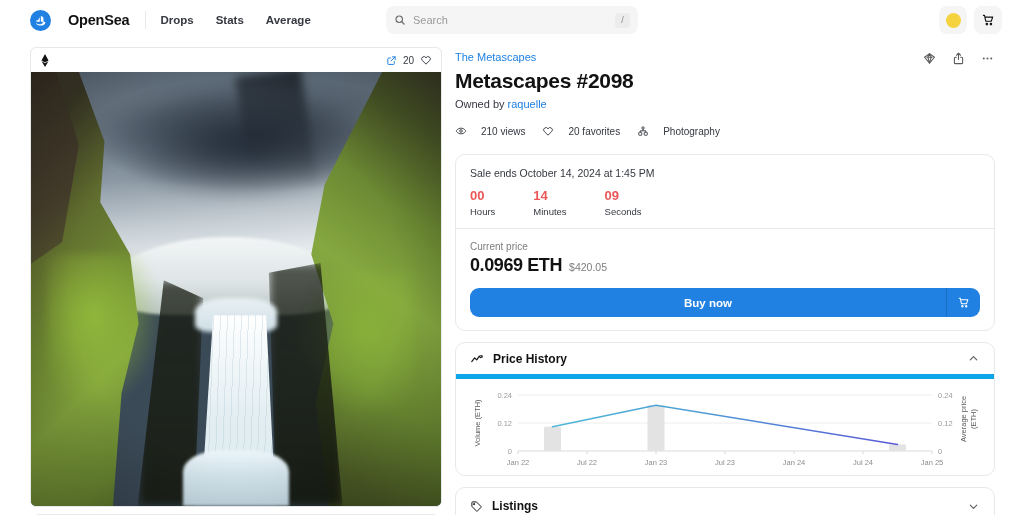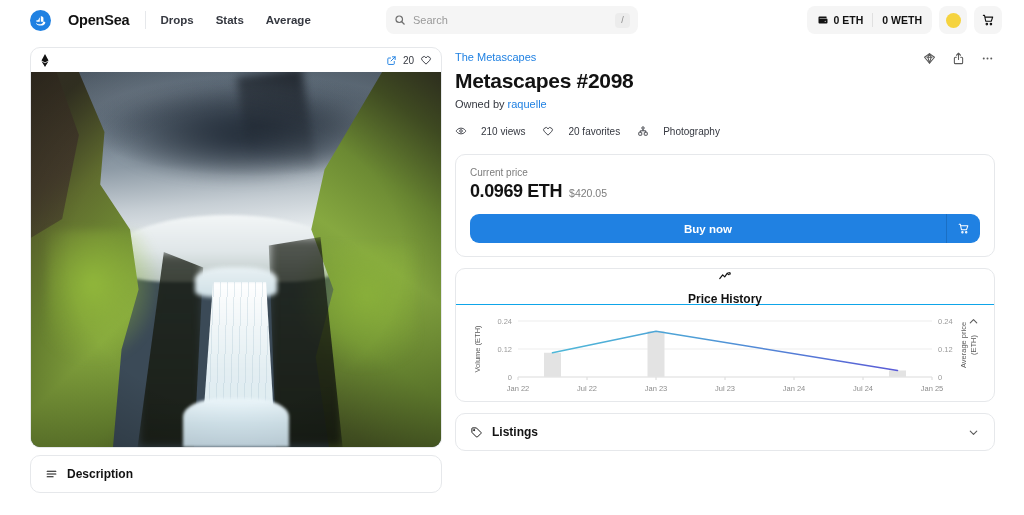--- a/index.html
+++ b/index.html
@@ -73,21 +73,21 @@
   .col-right { flex: 1; }
 
   .card {
     background: #ffffff;
     border: 1px solid #e6e8eb;
     border-radius: 10px;
     overflow: hidden;
   }
 
   
-  .media-card { height: 401px; display: flex; flex-direction: column; }
+  .media-card { height: 460px; display: flex; flex-direction: column; border-radius: 6px; }
   .media-head {
     height: 24px; display: flex; align-items: center;
     padding: 0 9px; flex: none;
   }
   .media-head-right { margin-left: auto; display: flex; align-items: center; gap: 6px; }
   .fav-count { font-size: 10px; color: #353840; font-weight: 500; }
   .media-body { flex: 1; position: relative; overflow: hidden; }
 
   
   .scene { position: absolute; inset: 0; background: #3b4a57; }
@@ -274,32 +274,20 @@
       <svg width="12" height="12" viewBox="0 0 24 24" fill="none" stroke="#6f6f6f" stroke-width="2.4">
         <circle cx="10.5" cy="10.5" r="6.5"></circle>
           <path d="M15.5 15.5 21 21"></path>
       </svg>
     </span>
     <input class="search-input" type="text" placeholder="Search" style="">
     <span class="slash-key">/</span>
   </div>
 
   <div class="topbar-right">
-    <div class="wallet-pill">
-      <span class="wallet-seg">
-        <span>
-          <svg width="12" height="12" viewBox="0 0 24 24" fill="#121212">
-            <path d="M3 7a2 2 0 0 1 2-2h13a1.5 1.5 0 0 1 0 3H5.5a.5.5 0 0 0 0 1H19a2 2 0 0 1 2 2v6a2 2 0 0 1-2 2H5a2 2 0 0 1-2-2V7zm13.4 6.6a1.1 1.1 0 1 0 0 2.2 1.1 1.1 0 0 0 0-2.2z"></path>
-          </svg>
-        </span>
-        <span>0 ETH</span>
-      </span>
-      <span class="wallet-sep"></span>
-      <span class="wallet-seg">0 WETH</span>
-    </div>
     <div class="icon-pill">
       <span class="yellow-dot"></span>
     </div>
     <div class="icon-pill">
       <span>
         <svg width="14" height="14" viewBox="0 0 24 24" fill="none" stroke="#121212" stroke-width="1.9" stroke-linecap="round" stroke-linejoin="round">
           <path d="M4 4h2l2.2 10.2h9.4L20 7H7"></path>
             <circle cx="10" cy="19" r="1.3"></circle>
             <circle cx="17" cy="19" r="1.3"></circle>
         </svg>
@@ -432,20 +420,37 @@
               <rect x="3.5" y="14.5" width="6" height="6" rx="1"></rect>
               <rect x="14.5" y="14.5" width="6" height="6" rx="1"></rect>
             <path d="M12 8.4v3.2M6.5 14.5v-2.9h11v2.9"></path>
           </svg>
         </span>
         <span>Photography</span>
       </span>
     </div>
 
     <div class="card price-card">
+      <div class="sale-ends">
+        <div class="sale-ends-label">Sale ends October 14, 2024 at 1:45 PM</div>
+        <div class="countdown">
+          <div>
+            <div class="cd-num">00</div>
+            <div class="cd-label">Hours</div>
+          </div>
+          <div>
+            <div class="cd-num">14</div>
+            <div class="cd-label">Minutes</div>
+          </div>
+          <div>
+            <div class="cd-num">09</div>
+            <div class="cd-label">Seconds</div>
+          </div>
+        </div>
+      </div>
       <div class="price-body">
         <div class="price-label">Current price</div>
         <div class="price-row">
           <span class="price-eth">0.0969 ETH</span>
           <span class="price-usd">$420.05</span>
         </div>
         <div class="cta-row">
           <div class="buy-group">
             <button class="buy-now">Buy now</button>
             <button class="buy-cart">
@@ -456,21 +461,21 @@
                     <circle cx="17" cy="19" r="1.3"></circle>
                 </svg>
               </span>
             </button>
           </div>
         </div>
       </div>
     </div>
 
     <div class="card chart-card">
-      <div class="section-head" style="border-bottom:1px solid #0ea5e9;flex-direction:column;">
+      <div class="section-head" style="border-bottom:5px solid #0ea5e9;">
         <span>
           <svg width="14" height="14" viewBox="0 0 24 24" fill="none" stroke="#121212" stroke-width="2" stroke-linecap="round" stroke-linejoin="round">
             <path d="M3 16.5 8 10l3.5 3.5L16 7l2 2.5"></path>
               <path d="M18.5 6.2 21 7l-.8 2.5"></path>
           </svg>
         </span>
         <span class="section-title">Price History</span>
         <span class="section-chevron">
           <svg width="13" height="13" viewBox="0 0 24 24" fill="none" stroke="#5b5b5b" stroke-width="2.1" stroke-linecap="round" stroke-linejoin="round">
             <path d="m6 14.5 6-6 6 6"></path>

